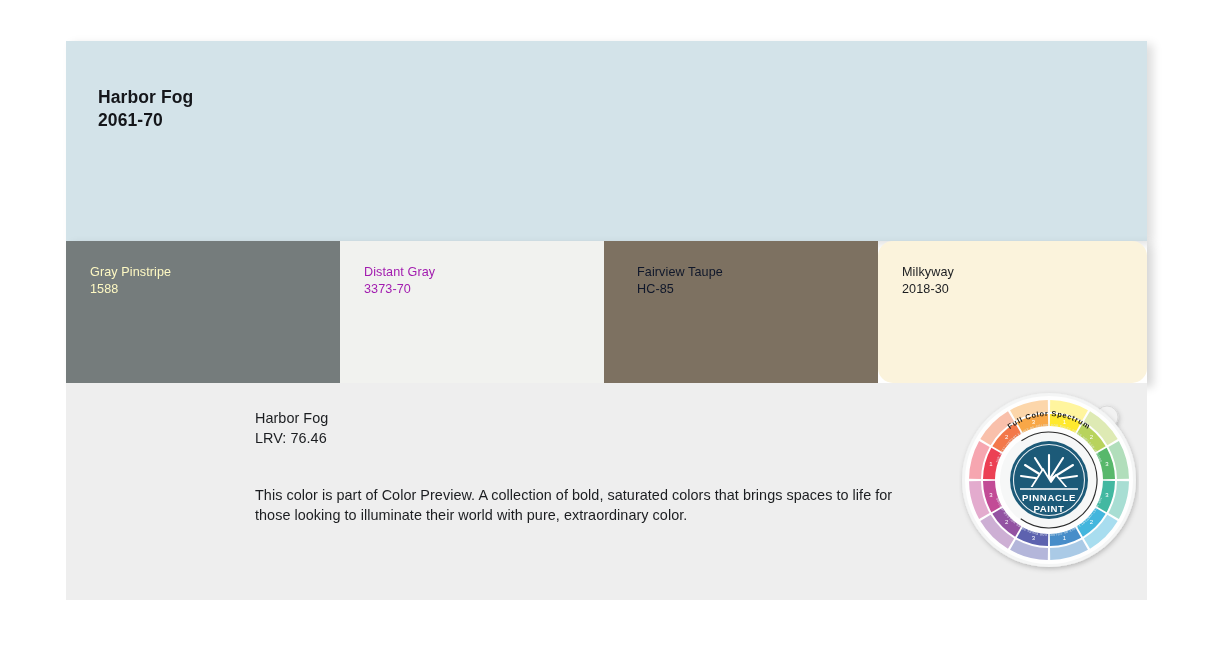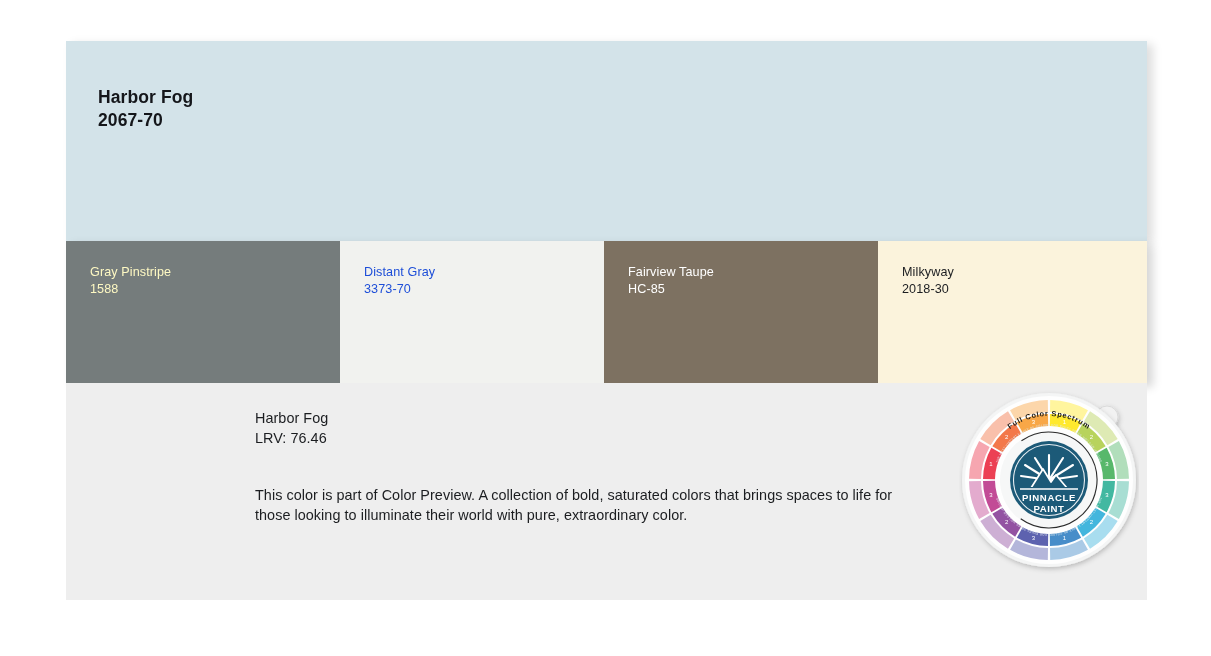--- a/index.html
+++ b/index.html
@@ -37,21 +37,21 @@
   .swatch-row {
     position: relative;
     display: flex;
     width: 1081px; height: 142px;
     box-shadow: 6px 4px 9px rgba(0,0,0,0.16);
   }
   .swatch { position: relative; height: 142px; }
   .swatch:nth-child(1) { width: 274px; }
   .swatch:nth-child(2) { width: 264px; }
   .swatch:nth-child(3) { width: 274px; }
-  .swatch:nth-child(4) { width: 269px; }
+  .swatch:nth-child(4) { width: 269px; border-radius: 15px; }
   .swatch-label {
     position: absolute;
     left: 24px; top: 23px;
     font-size: 12.6px;
     line-height: 1.37;
     color: #1b1d20;
     letter-spacing: 0.1px;
   }
   .swatch-label .ln { display: block; }
 
@@ -116,39 +116,39 @@
 </style>
 </head>
 <body>
 
 <div id="root">
   <div class="card">
 
     <div class="hero" style="background: rgb(211, 227, 233);">
       <div class="hero-label">
         <span class="ln">Harbor Fog</span>
-        <span class="ln">2067-70</span>
+        <span class="ln">2061-70</span>
       </div>
     </div>
 
     <div class="swatch-row">
       <div class="swatch" style="background: rgb(117, 124, 124);">
         <div class="swatch-label" style="color: #fef9c3;">
           <span class="ln">Gray Pinstripe</span>
           <span class="ln">1588</span>
         </div>
       </div>
       <div class="swatch" style="background: rgb(241, 242, 239);">
-        <div class="swatch-label" style="color: #1d4ed8;">
+        <div class="swatch-label" style="color: #a21caf;">
           <span class="ln">Distant Gray</span>
           <span class="ln">3373-70</span>
         </div>
       </div>
       <div class="swatch" style="background: rgb(125, 113, 97);">
-        <div class="swatch-label" style="color: #ffffff;">
+        <div class="swatch-label" style="color: #0f172a; margin-left: 9px;">
           <span class="ln">Fairview Taupe</span>
           <span class="ln">HC-85</span>
         </div>
       </div>
       <div class="swatch" style="background: rgb(251, 243, 220);">
         <div class="swatch-label" style="color: rgb(27, 29, 32);">
           <span class="ln">Milkyway</span>
           <span class="ln">2018-30</span>
         </div>
       </div>

